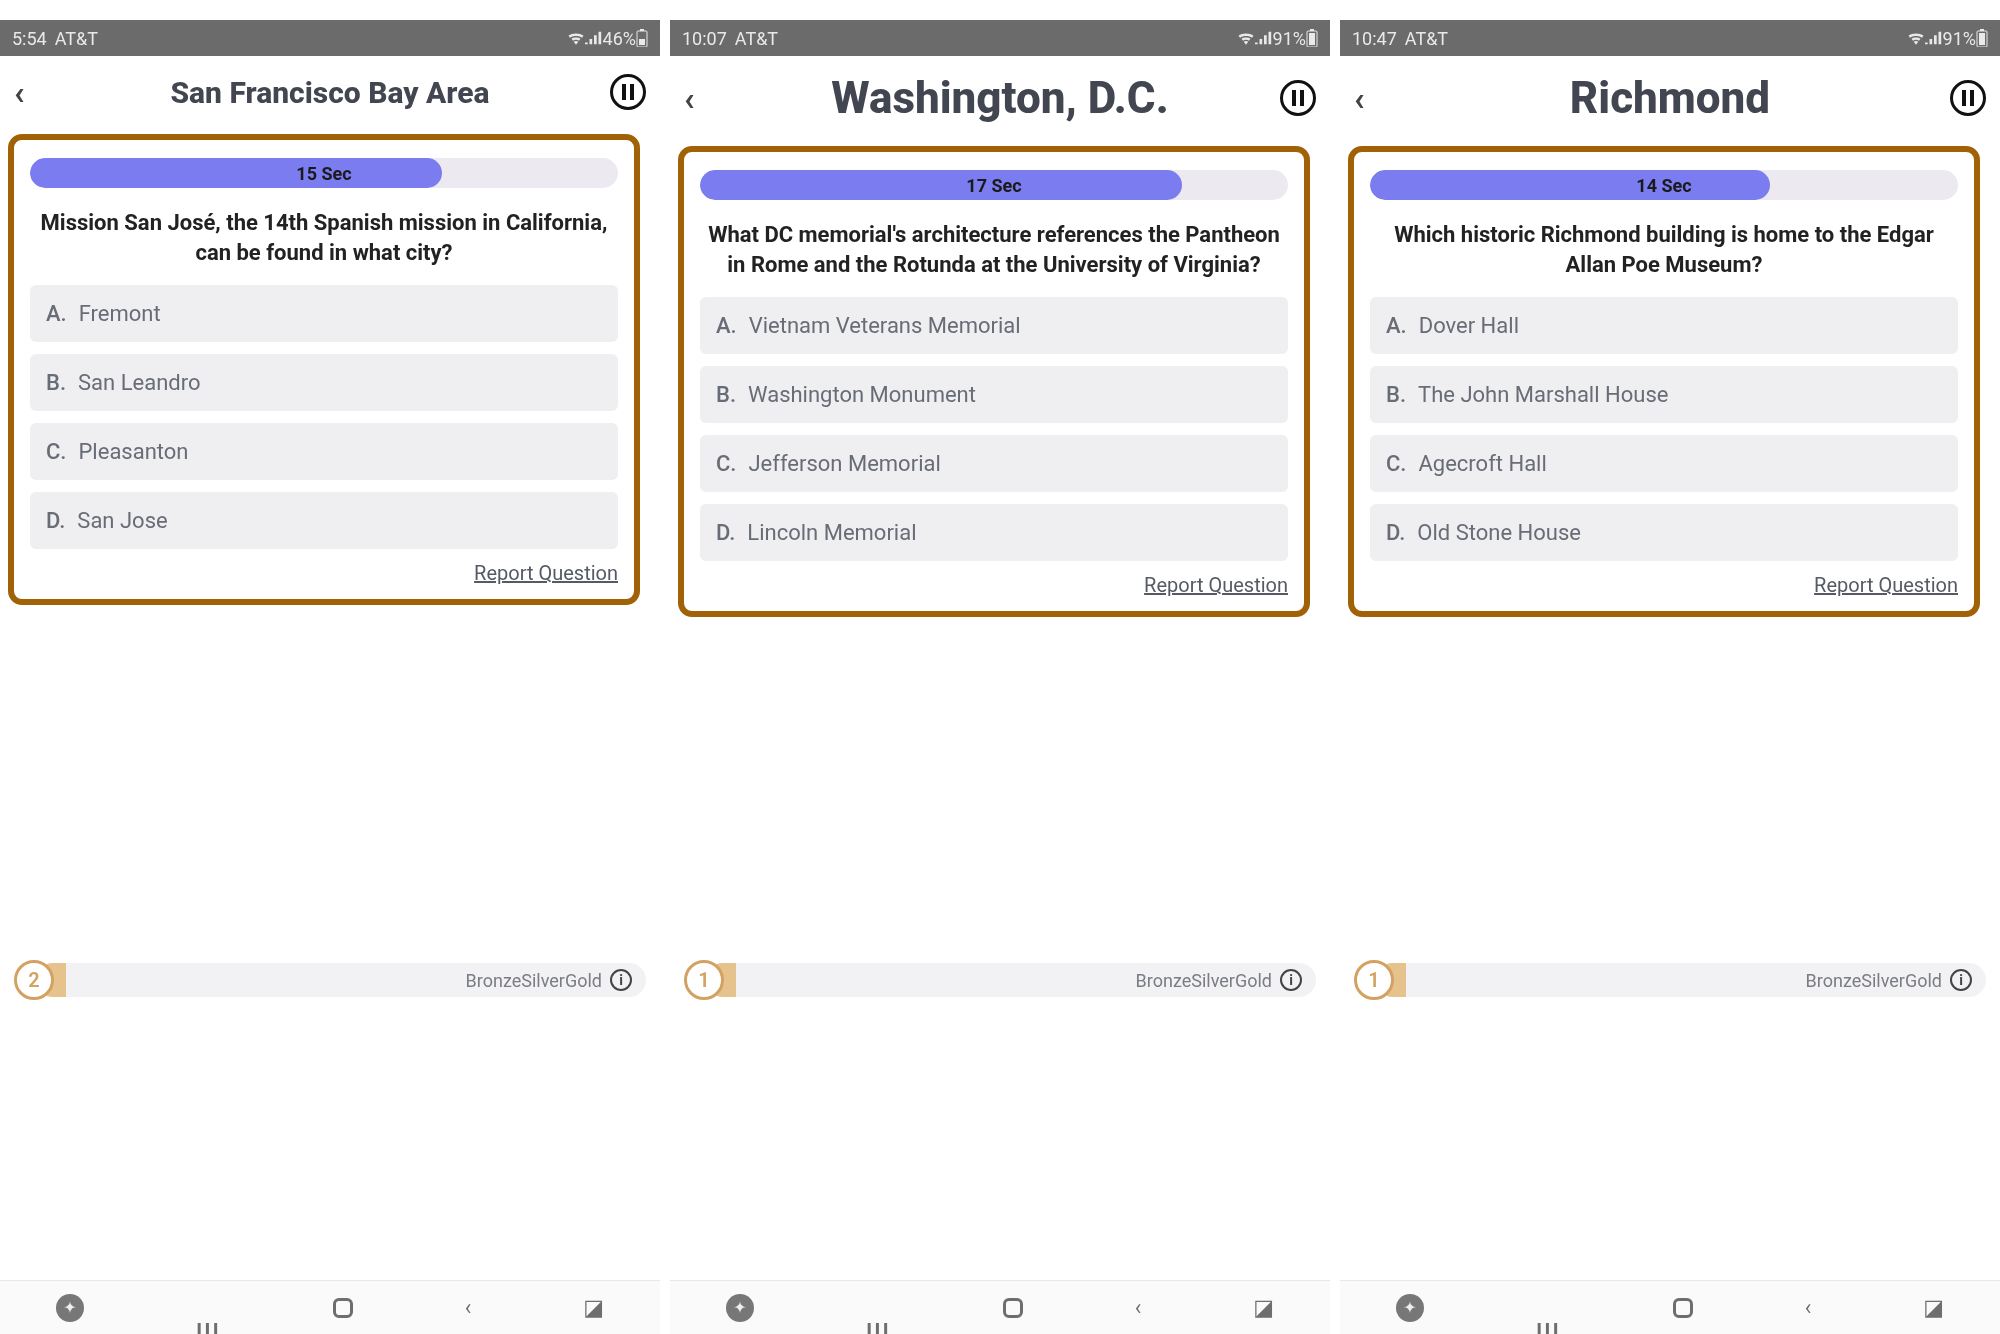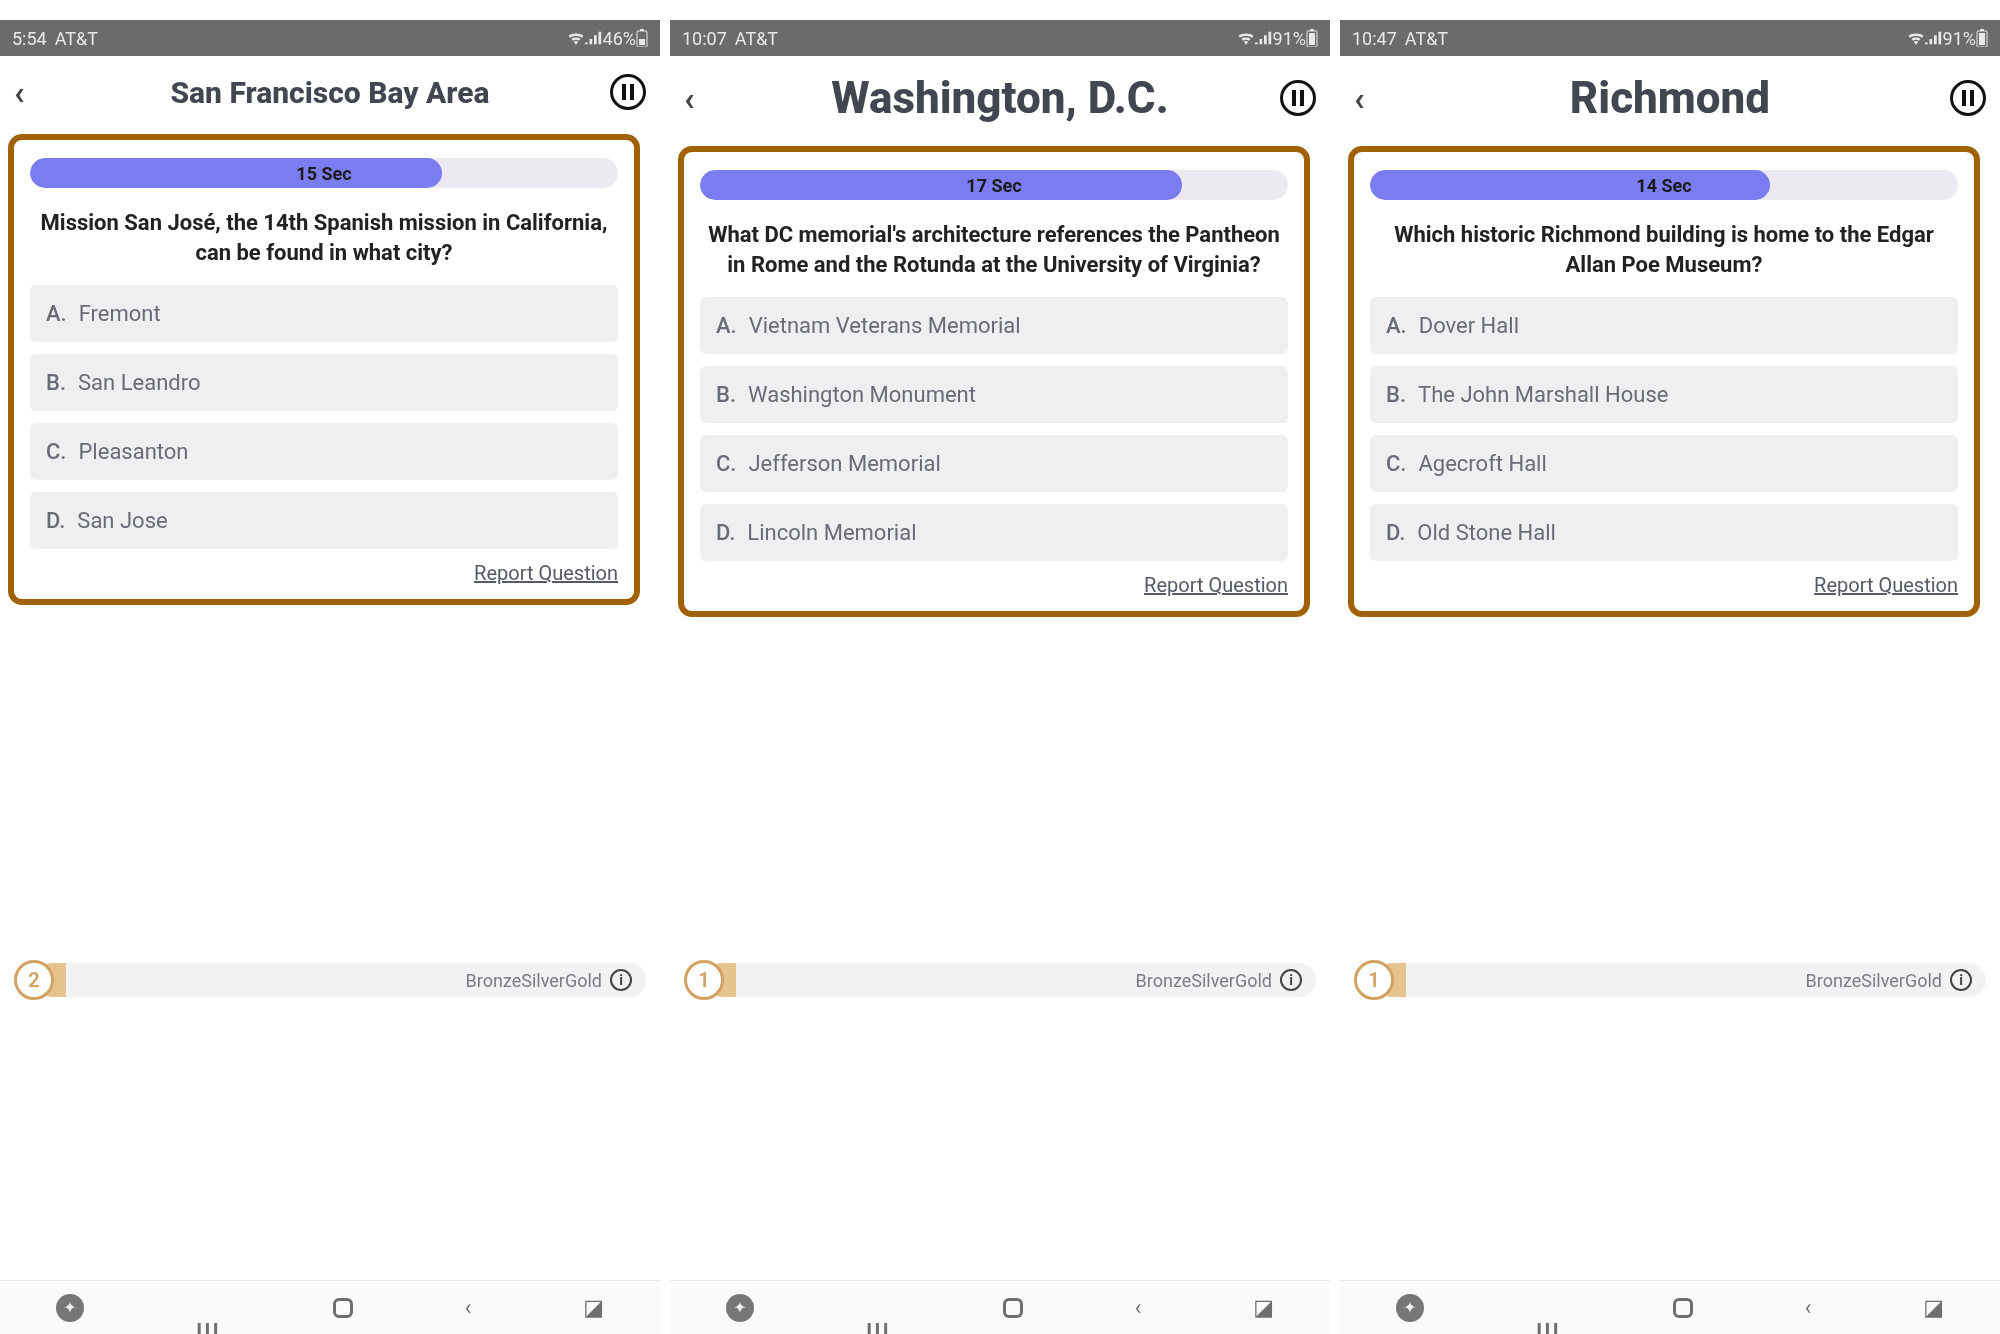--- a/index.html
+++ b/index.html
@@ -438,21 +438,21 @@
     <div class="answer">
         <span class="answer-letter">B.</span>
         <span>The John Marshall House</span>
       </div>
     <div class="answer">
         <span class="answer-letter">C.</span>
         <span>Agecroft Hall</span>
       </div>
     <div class="answer">
         <span class="answer-letter">D.</span>
-        <span>Old Stone Hall</span>
+        <span>Old Stone House</span>
       </div>
     <div class="report-link">Report Question</div>
   </div>
 
   <div class="progress-bar-wrap">
     <div class="prog-circle">1</div>
     <div class="prog-track">
       <span>Bronze</span>
       <span>Silver</span>
       <span>Gold</span>

